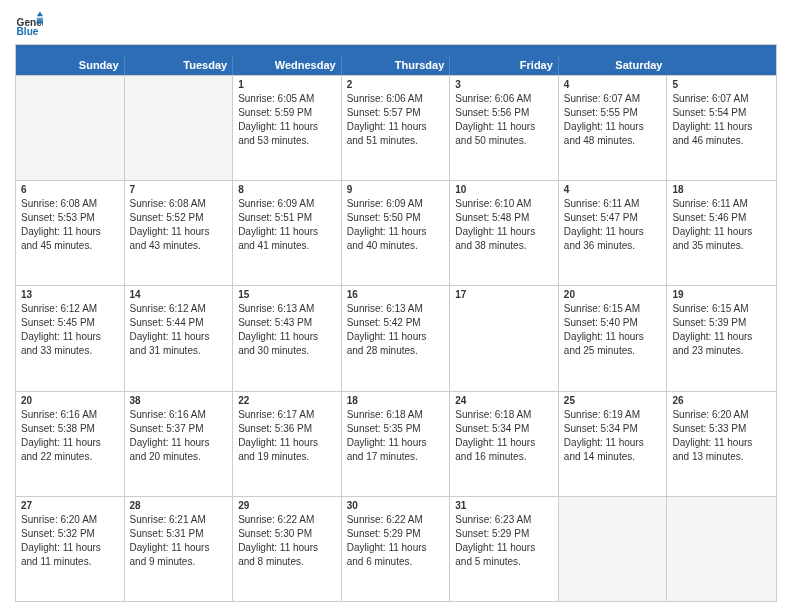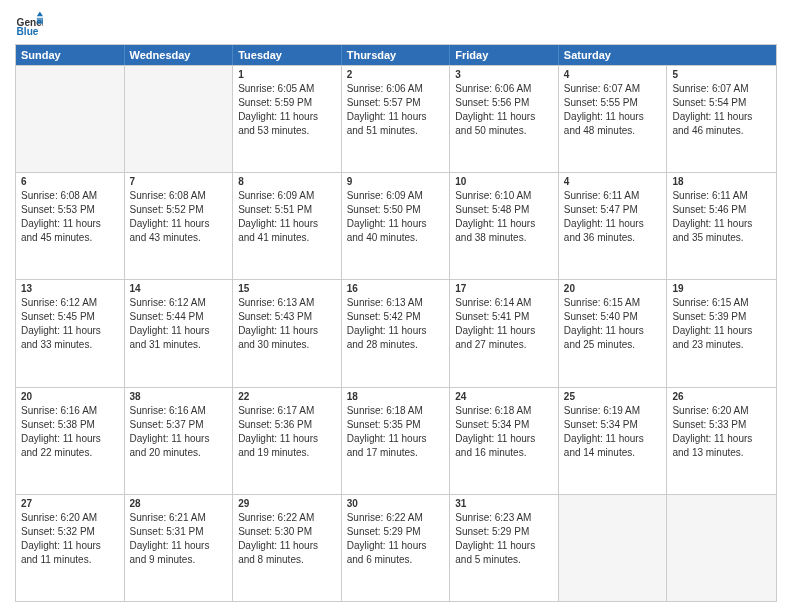--- a/index.html
+++ b/index.html
@@ -53,22 +53,23 @@
     .day-headers {
       display: grid;
       grid-template-columns: repeat(7, 1fr);
       background: #2d6db5;
     }
     .day-header {
       color: white;
       font-size: 11px;
       font-weight: bold;
       padding: 4px 5px;
-      text-align: left;
+      text-align: right;
       border-right: 1px solid #4a85c5;
+      margin-top: 10px;
     }
     .day-header:last-child { border-right: none; }
     .weeks {
       flex: 1;
       display: flex;
       flex-direction: column;
     }
     .week {
       display: grid;
       grid-template-columns: repeat(7, 1fr);
@@ -111,22 +112,22 @@
     </div>
     <div class="title-section">
       <div class="month-title"></div>
       <div class="location"></div>
     </div>
   </div>
 
   <div class="calendar">
     <div class="day-headers">
     <div class="day-header">Sunday</div>
+        <div class="day-header">Tuesday</div>
         <div class="day-header">Wednesday</div>
-        <div class="day-header">Tuesday</div>
         <div class="day-header">Thursday</div>
         <div class="day-header">Friday</div>
         <div class="day-header">Saturday</div>
       </div>
     <div class="weeks">
     <div class="week">
           <div class="cell empty"></div>
           <div class="cell empty"></div>
           <div class="cell">
             <div class="day-num">1</div>
@@ -191,21 +192,20 @@
           <div class="cell">
             <div class="day-num">15</div>
             <div class="info">Sunrise: 6:13 AM<br>Sunset: 5:43 PM<br>Daylight: 11 hours and 30 minutes.</div>
           </div>
           <div class="cell">
             <div class="day-num">16</div>
             <div class="info">Sunrise: 6:13 AM<br>Sunset: 5:42 PM<br>Daylight: 11 hours and 28 minutes.</div>
           </div>
           <div class="cell">
             <div class="day-num">17</div>
-            <div class="info">Sunrise: 6:14 AM<br>Sunset: 5:41 PM<br>Daylight: 11 hours and 27 minutes.</div>
           </div>
           <div class="cell">
             <div class="day-num">20</div>
             <div class="info">Sunrise: 6:15 AM<br>Sunset: 5:40 PM<br>Daylight: 11 hours and 25 minutes.</div>
           </div>
           <div class="cell">
             <div class="day-num">19</div>
             <div class="info">Sunrise: 6:15 AM<br>Sunset: 5:39 PM<br>Daylight: 11 hours and 23 minutes.</div>
           </div>
         </div>

